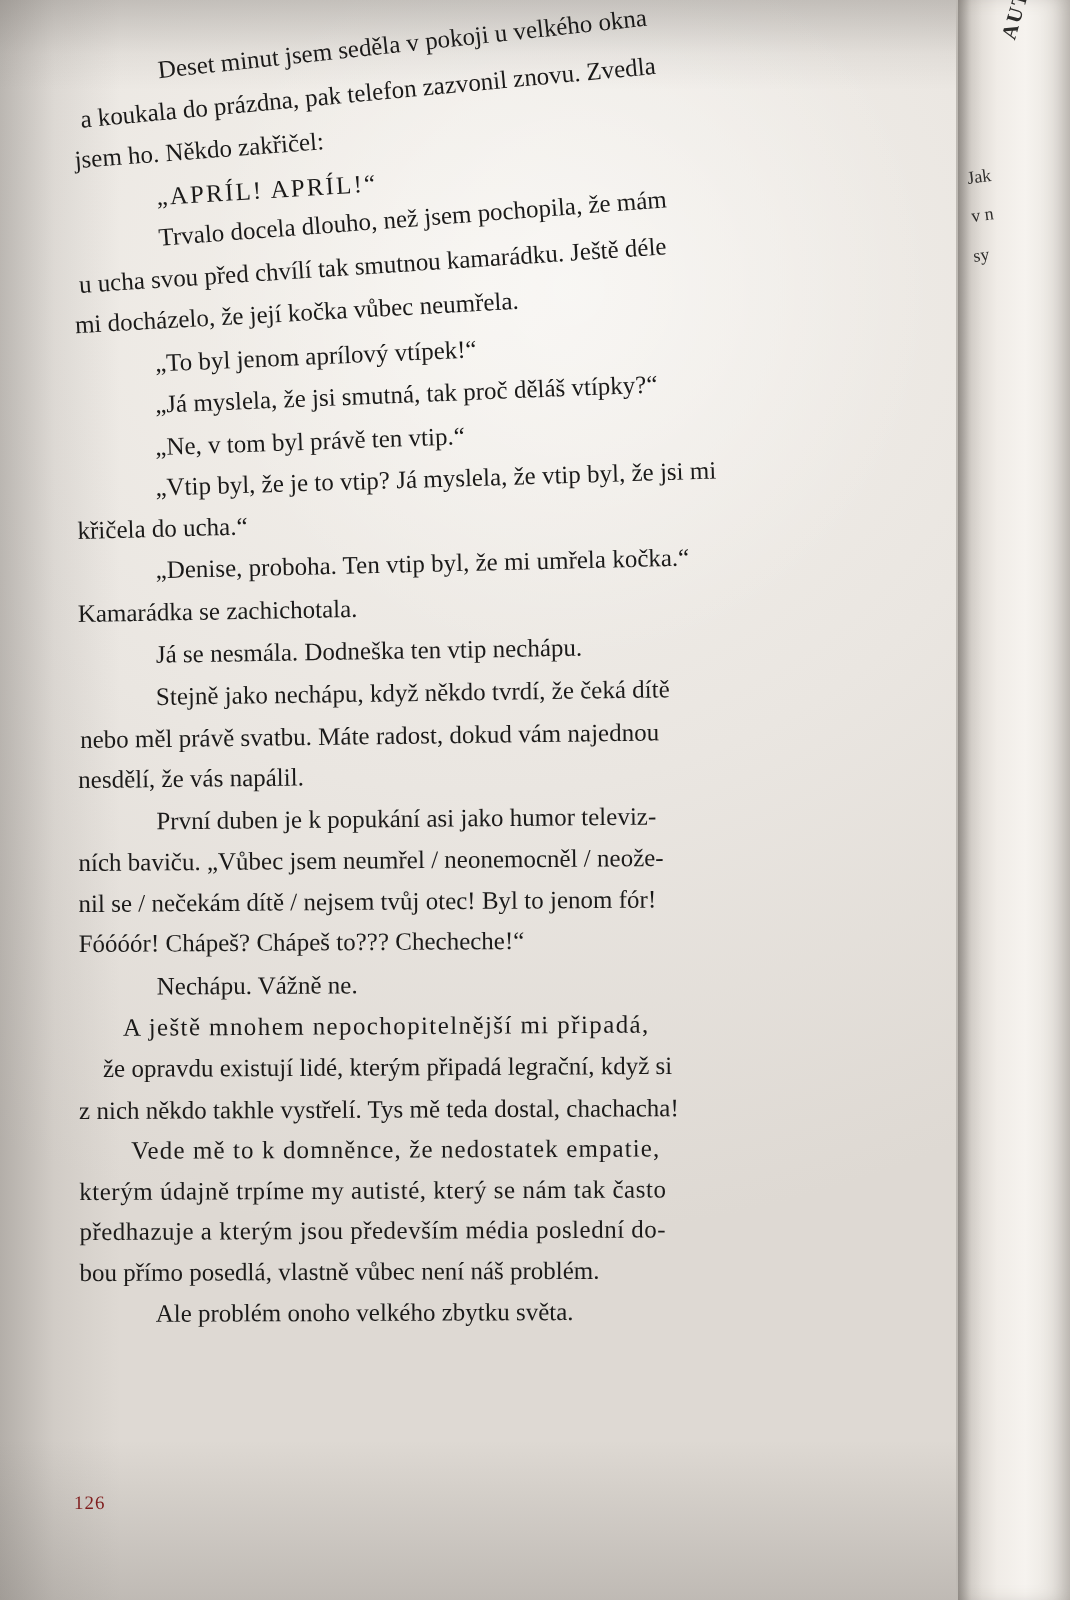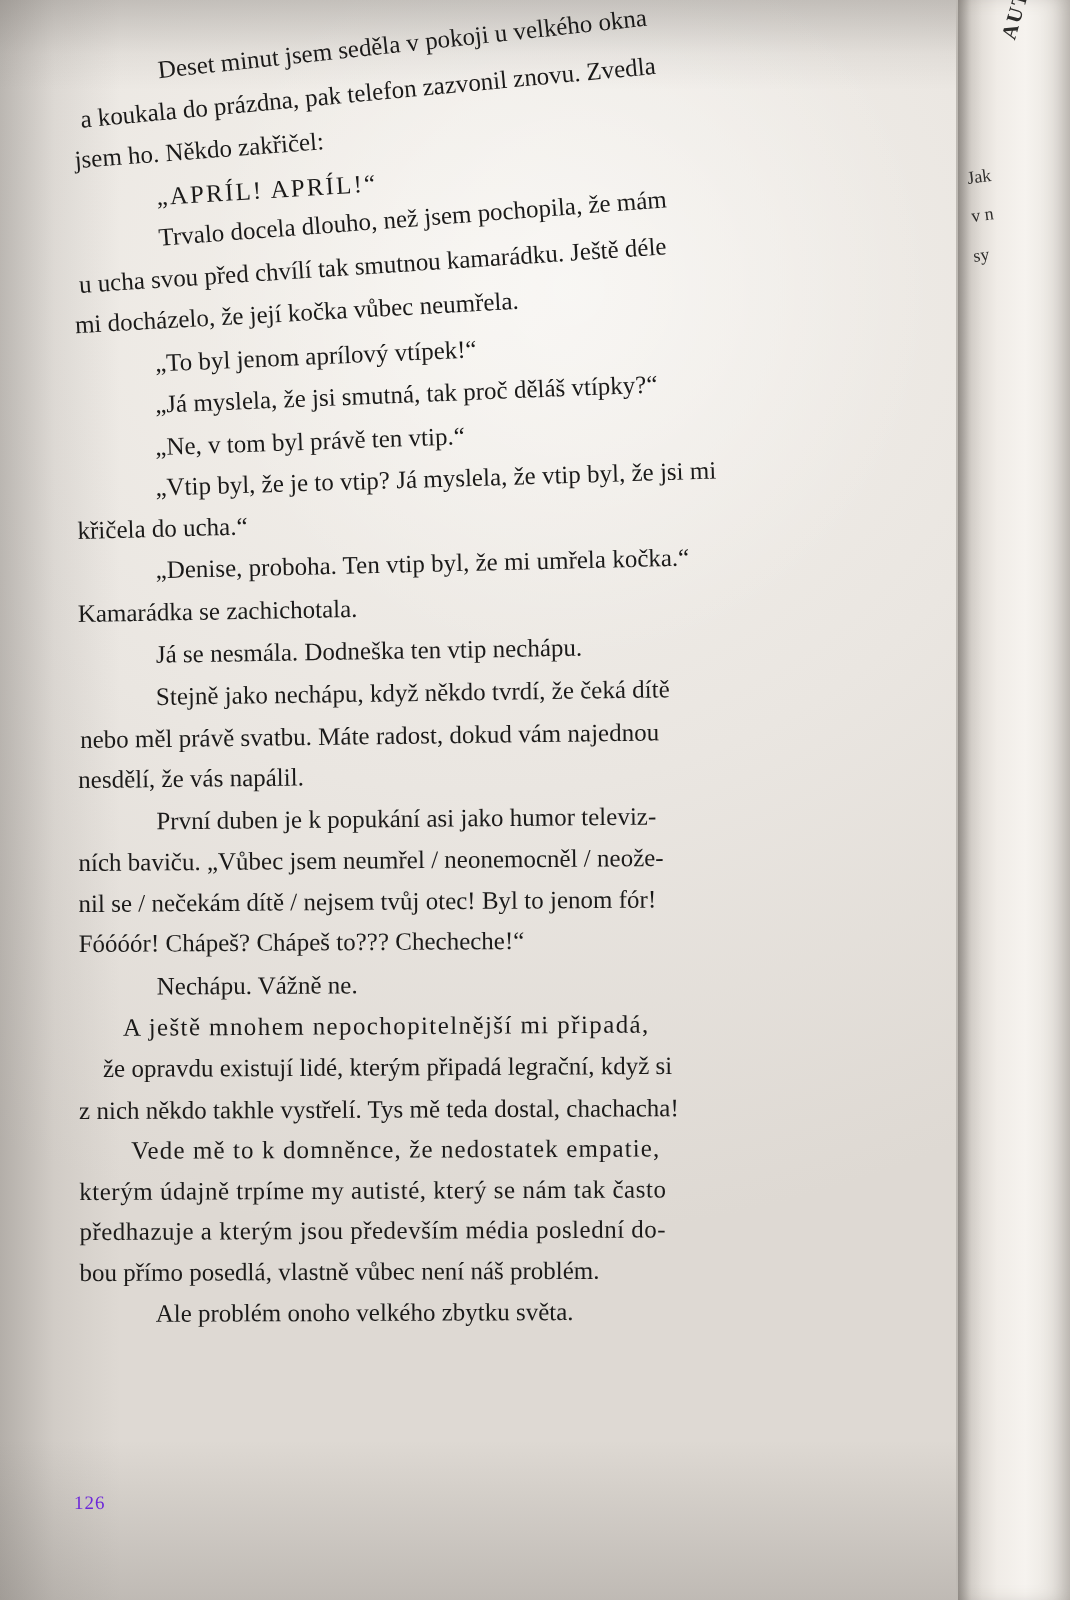--- a/index.html
+++ b/index.html
@@ -149,21 +149,21 @@
   .l29 { transform: rotate(-0.08deg) translateX(24px); font-size: 25px; line-height: 1.70; }
 
   .justified { letter-spacing: 0.2px; }
   .wide { letter-spacing: 2.2px; }
 
   .folio {
     position: absolute;
     left: 74px;
     bottom: 86px;
     font-size: 19px;
-    color: #6d28d9;
+    color: #7f1d1d;
     font-family: "Liberation Serif", serif;
     letter-spacing: 1px;
     transform: rotate(-0.2deg);
   }
 </style>
 </head>
 <body>
 
 <div class="page">
   <div class="paper-base"></div>

